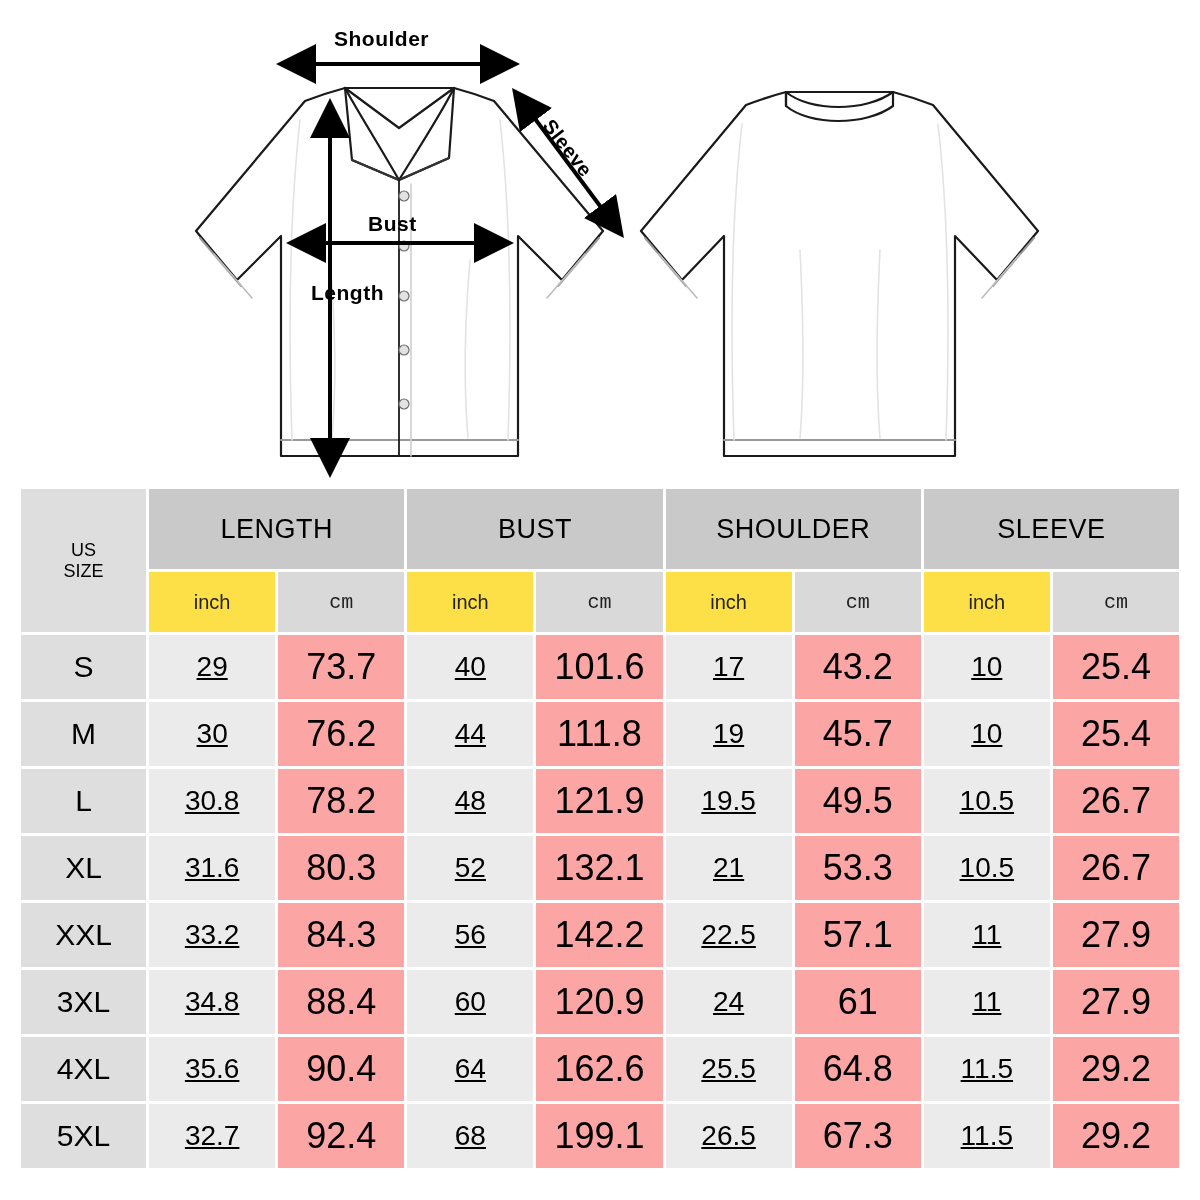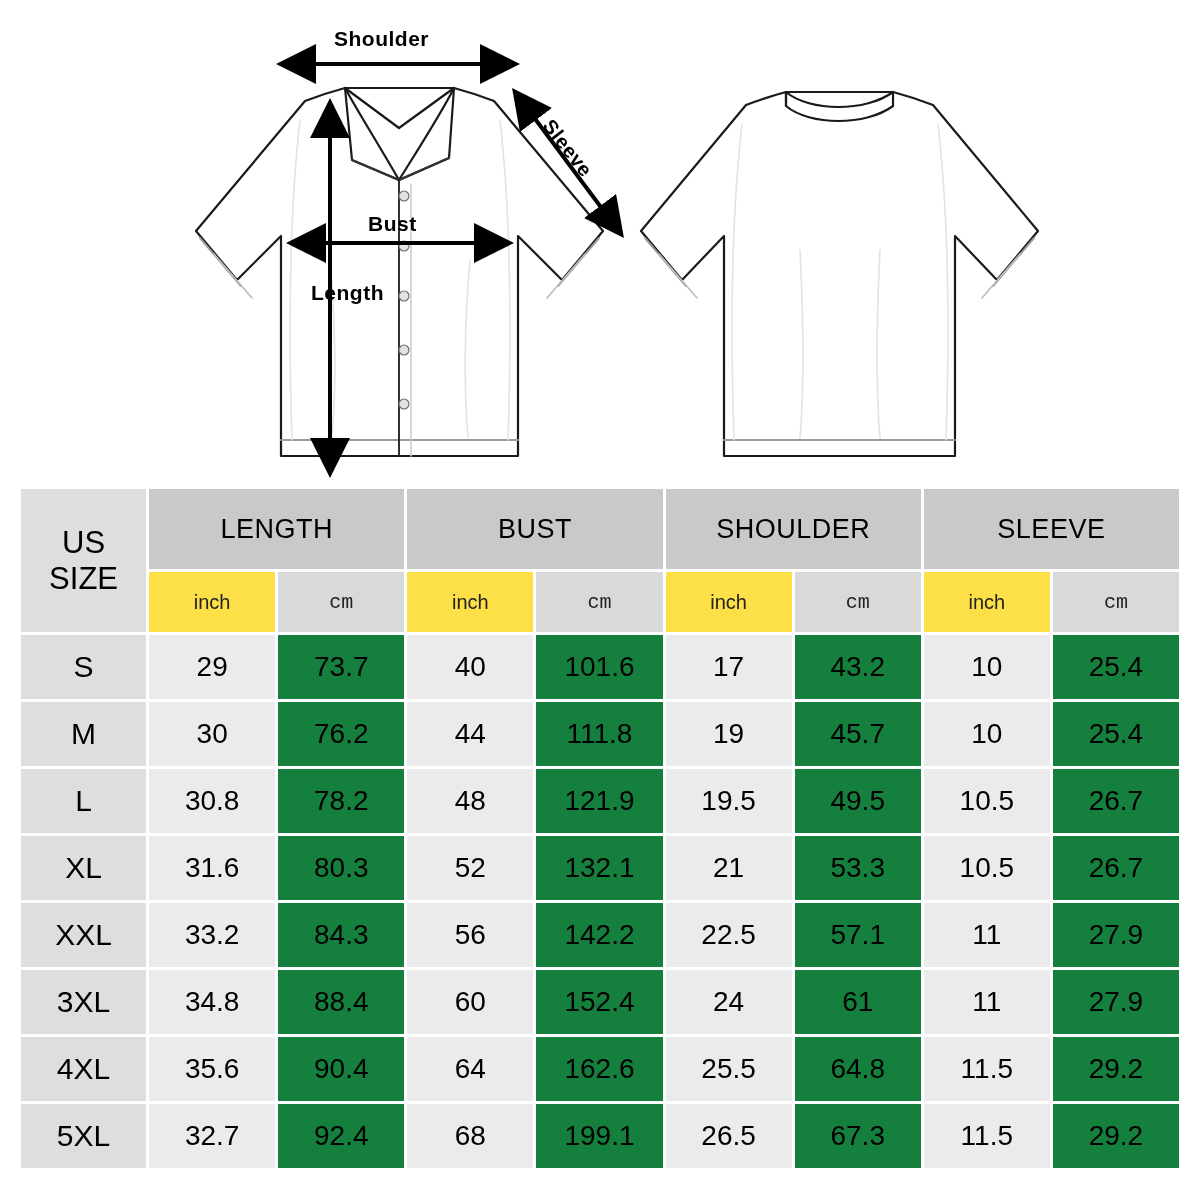--- a/index.html
+++ b/index.html
@@ -63,40 +63,40 @@
   }
   .hdr-group {
     background: #c9c9c9;
     font-size: 27px;
     font-weight: bold;
     letter-spacing: 0.5px;
     height: 78px;
   }
   .hdr-ussize {
     background: #dedede;
-    font-size: 31px;
+    font-size: 18px;
     font-weight: bold;
     line-height: 1.15;
     width: 128px;
   }
   .hdr-unit {
     background: #fde047;
     font-size: 20px;
     height: 58px;
     color: #222;
   }
   .hdr-unit.dark { background: #d9d9d9; font-family: Liberation Mono, monospace; }
   .row-size {
     background: #dedede;
     font-size: 30px;
     font-weight: bold;
     height: 62px;
   }
-  .cell-a { background: #ebebeb; font-size: 28px; }
-  .cell-b { background: #15803d; font-size: 28px; }
+  .cell-a { background: #ebebeb; font-size: 28px; text-decoration: underline; }
+  .cell-b { background: #fca5a5; font-size: 36px; }
 </style>
 </head>
 <body>
 
 <div id="page">
 
   <div id="illustration">
     <svg id="shirt-svg" width="1200" height="486" viewBox="0 0 1200 486" xmlns="http://www.w3.org/2000/svg">
       <defs>
         <marker id="arrEnd" markerWidth="10" markerHeight="10" refX="5" refY="5" orient="auto">
@@ -291,21 +291,21 @@
           <td class="cell-a">22.5</td>
           <td class="cell-b">57.1</td>
           <td class="cell-a">11</td>
           <td class="cell-b">27.9</td>
         </tr>
         <tr>
           <th class="row-size">3XL</th>
           <td class="cell-a">34.8</td>
           <td class="cell-b">88.4</td>
           <td class="cell-a">60</td>
-          <td class="cell-b">152.4</td>
+          <td class="cell-b">120.9</td>
           <td class="cell-a">24</td>
           <td class="cell-b">61</td>
           <td class="cell-a">11</td>
           <td class="cell-b">27.9</td>
         </tr>
         <tr>
           <th class="row-size">4XL</th>
           <td class="cell-a">35.6</td>
           <td class="cell-b">90.4</td>
           <td class="cell-a">64</td>

